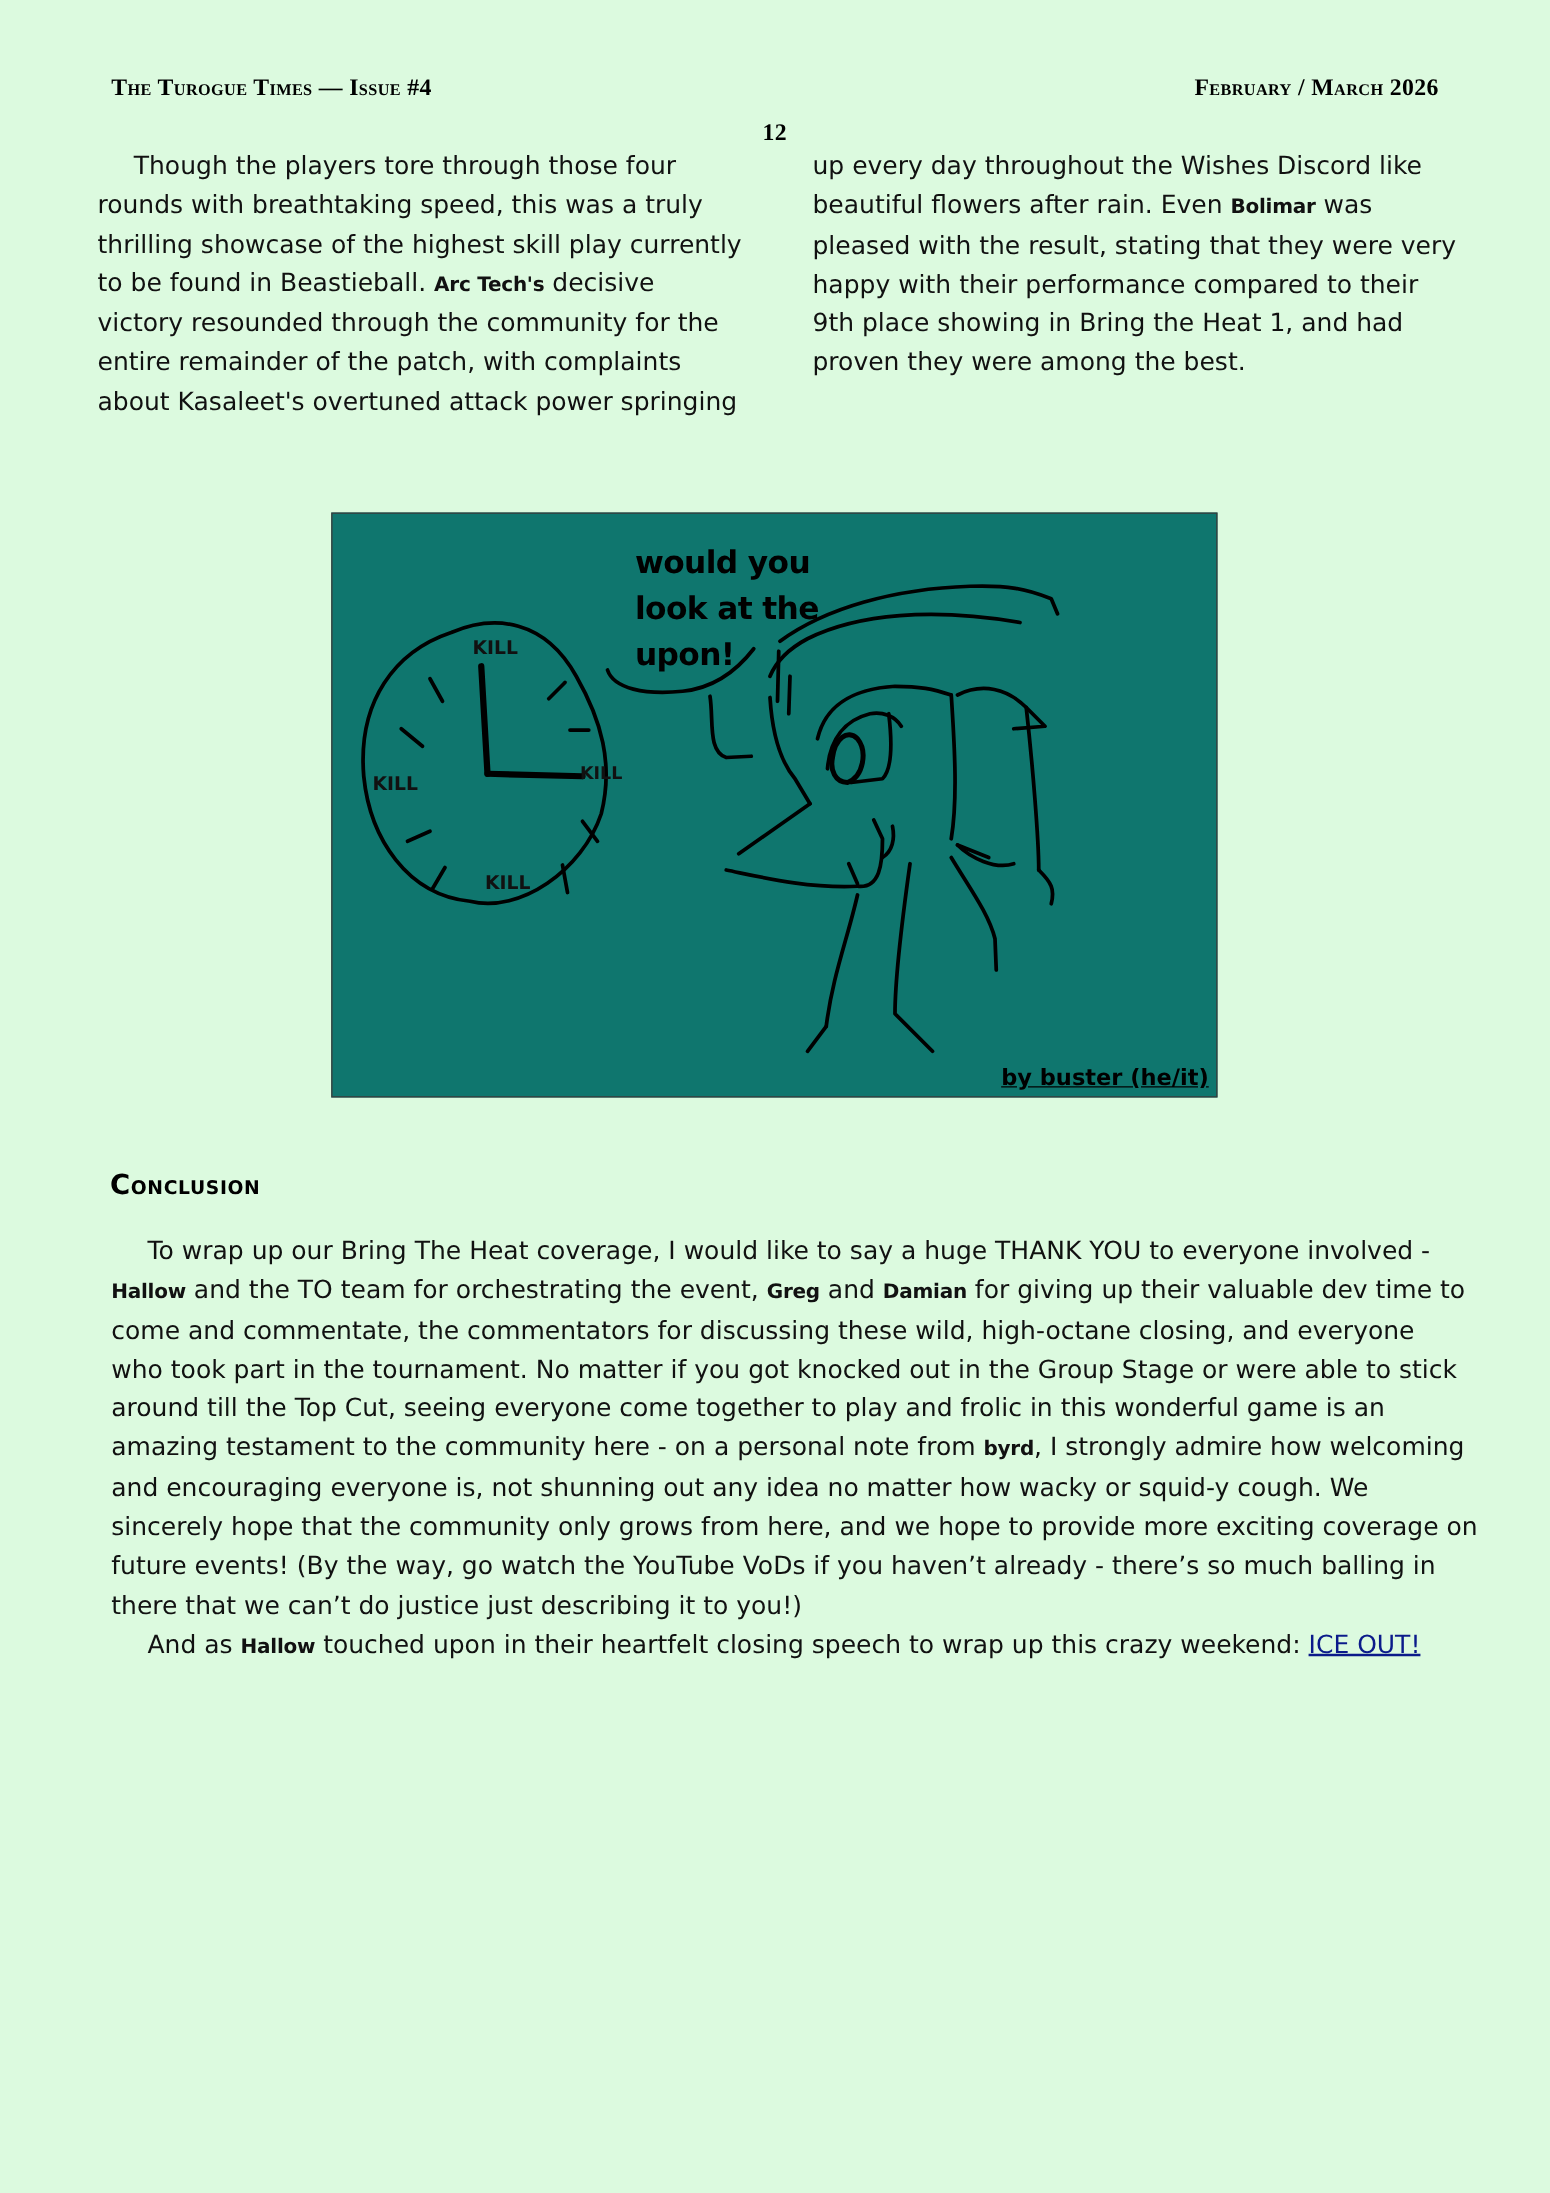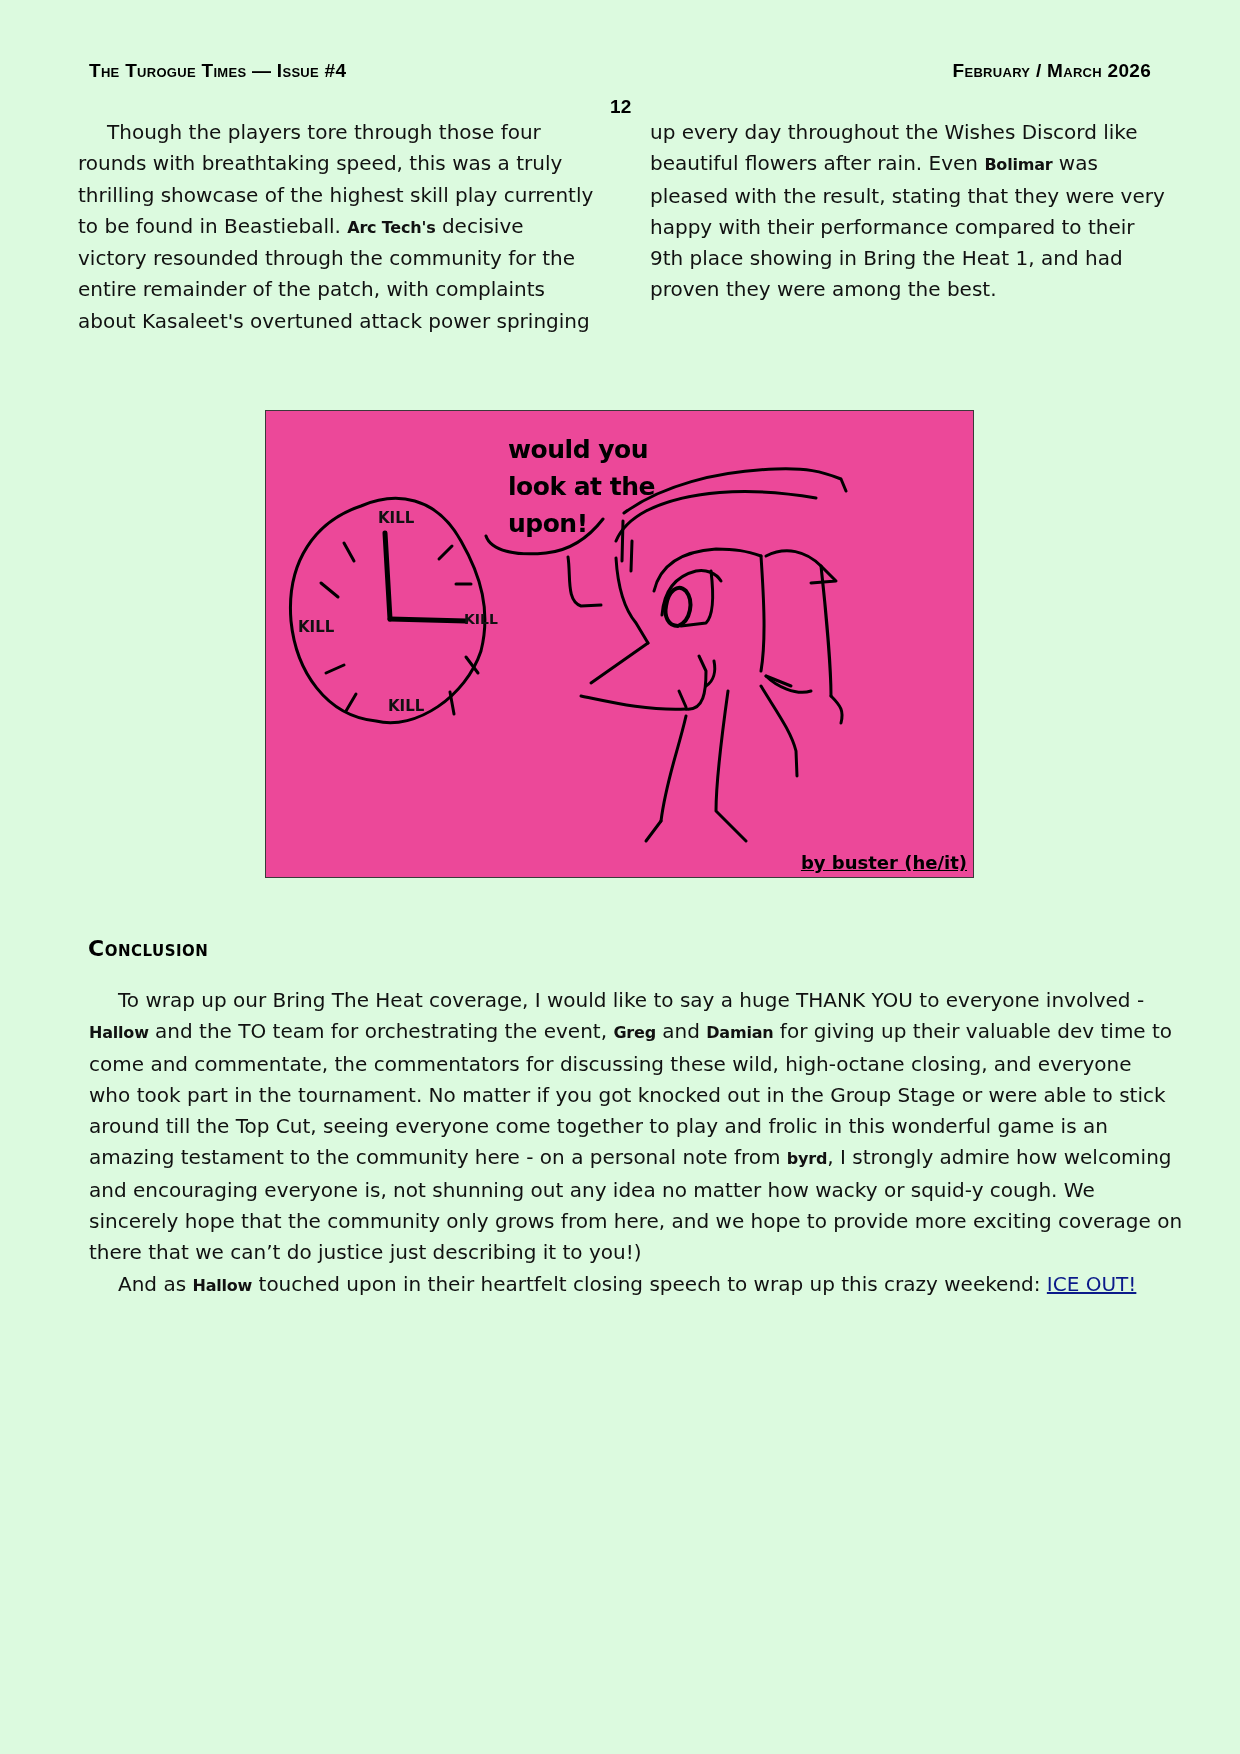--- a/index.html
+++ b/index.html
@@ -14,21 +14,21 @@
       overflow: hidden;
       font-family: "DejaVu Sans", sans-serif;
       color: #111;
     }
     .running-header {
       position: absolute;
       top: 60px;
       left: 89px;
       width: 1062px;
       height: 24px;
-      font-family: Liberation Sans, sans-serif;
+      font-family: Liberation Serif, serif;
       font-weight: bold;
       font-variant: small-caps;
       font-size: 19px;
       letter-spacing: 0.3px;
       color: #000;
       text-align: center;
     }
     .running-header span { position: absolute; top: 0; white-space: nowrap; }
     .hdr-left { left: 0; }
     .hdr-center { left: 521px; margin-top: 36px; }
@@ -50,21 +50,21 @@
       letter-spacing: -0.2px;
     }
     .line { display: block; white-space: nowrap; }
 
     .figure-frame {
       position: absolute;
       left: 265px;
       top: 410px;
       width: 707px;
       height: 466px;
-      background: #ec4899;
+      background: #0f766e;
       border: 1px solid #3a3a3a;
     }
     .figure-frame svg { position: absolute; left: 0; top: 0; }
     .credit {
       position: absolute;
       right: 6px;
       bottom: 4px;
       font-size: 18px;
       font-weight: bold;
       color: #000;
@@ -195,15 +195,16 @@
 
 <div class="conclusion">
   <span class="line"><span class="indent"></span><span>To wrap up our Bring The Heat coverage, I would like to say a huge THANK YOU to everyone involved -</span></span>
   <span class="line"><span class="name">Hallow</span><span> and the TO team for orchestrating the event, </span><span class="name">Greg</span><span> and </span><span class="name">Damian</span><span> for giving up their valuable dev time to</span></span>
   <span class="line"><span>come and commentate, the commentators for discussing these wild, high-octane closing, and everyone</span></span>
   <span class="line"><span>who took part in the tournament. No matter if you got knocked out in the Group Stage or were able to stick</span></span>
   <span class="line"><span>around till the Top Cut, seeing everyone come together to play and frolic in this wonderful game is an</span></span>
   <span class="line"><span>amazing testament to the community here - on a personal note from </span><span class="name">byrd</span><span>, I strongly admire how welcoming</span></span>
   <span class="line"><span>and encouraging everyone is, not shunning out any idea no matter how wacky or squid-y cough. We</span></span>
   <span class="line"><span>sincerely hope that the community only grows from here, and we hope to provide more exciting coverage on</span></span>
+  <span class="line"><span>future events! (By the way, go watch the YouTube VoDs if you haven’t already - there’s so much balling in</span></span>
   <span class="line"><span>there that we can’t do justice just describing it to you!)</span></span>
   <span class="line"><span class="indent"></span><span>And as </span><span class="name">Hallow</span><span> touched upon in their heartfelt closing speech to wrap up this crazy weekend: </span><a class="ice-link" href="#">ICE OUT!</a></span>
 </div>
 
 </body></html>

